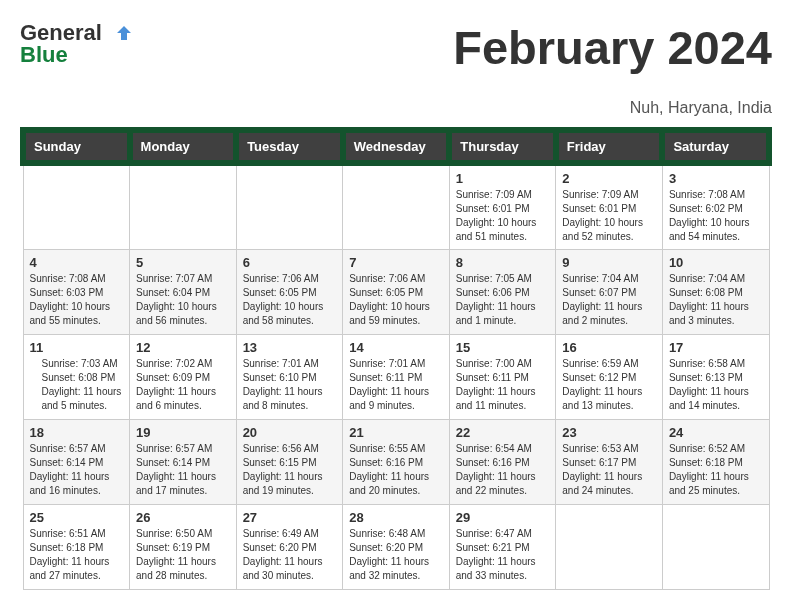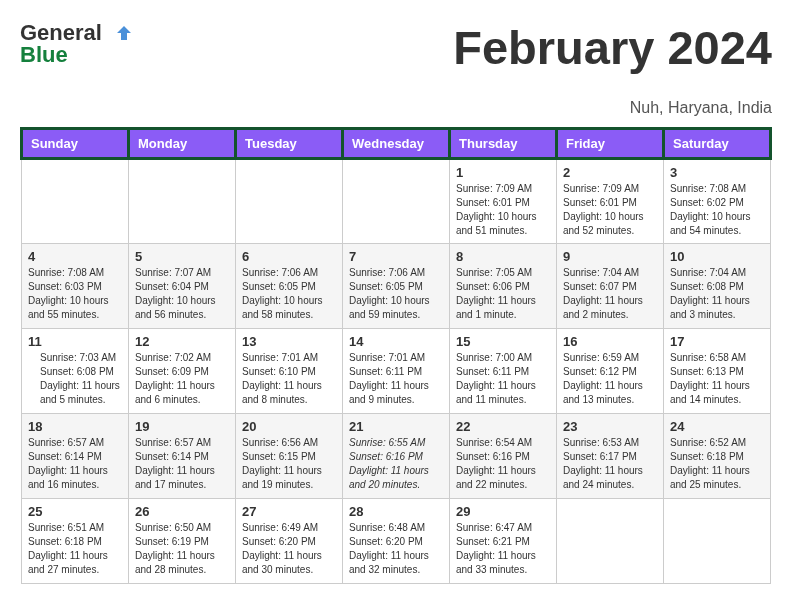--- a/index.html
+++ b/index.html
@@ -33,27 +33,27 @@
       font-size: 16px;
       color: #555;
       margin-top: 24px;
     }
     .calendar-table {
       width: 100%;
       border-collapse: collapse;
       table-layout: fixed;
     }
     .calendar-table th {
-      background: #8b5cf6;
+      background: #404040;
       color: #fff;
       text-align: left;
       padding: 6px 8px;
       font-size: 13px;
       font-weight: bold;
-      border: 3px solid #14532d;
+      border: 6px solid #14532d;
     }
     .calendar-table td {
       vertical-align: top;
       border: 1px solid #ccc;
       padding: 5px 6px;
       font-size: 10.5px;
       color: #333;
       height: 85px;
       background: #fff;
     }
@@ -254,21 +254,21 @@
         </td>
         <td>
           <span class="day-num">20</span>
           <div class="day-info" style="white-space: pre-line;">Sunrise: 6:56 AM
 Sunset: 6:15 PM
 Daylight: 11 hours
 and 19 minutes.</div>
         </td>
         <td>
           <span class="day-num">21</span>
-          <div class="day-info" style="white-space: pre-line; font-style: italic;">Sunrise: 6:55 AM
+          <div class="day-info" style="white-space: pre-line;">Sunrise: 6:55 AM
 Sunset: 6:16 PM
 Daylight: 11 hours
 and 20 minutes.</div>
         </td>
         <td>
           <span class="day-num">22</span>
           <div class="day-info" style="white-space: pre-line;">Sunrise: 6:54 AM
 Sunset: 6:16 PM
 Daylight: 11 hours
 and 22 minutes.</div>

